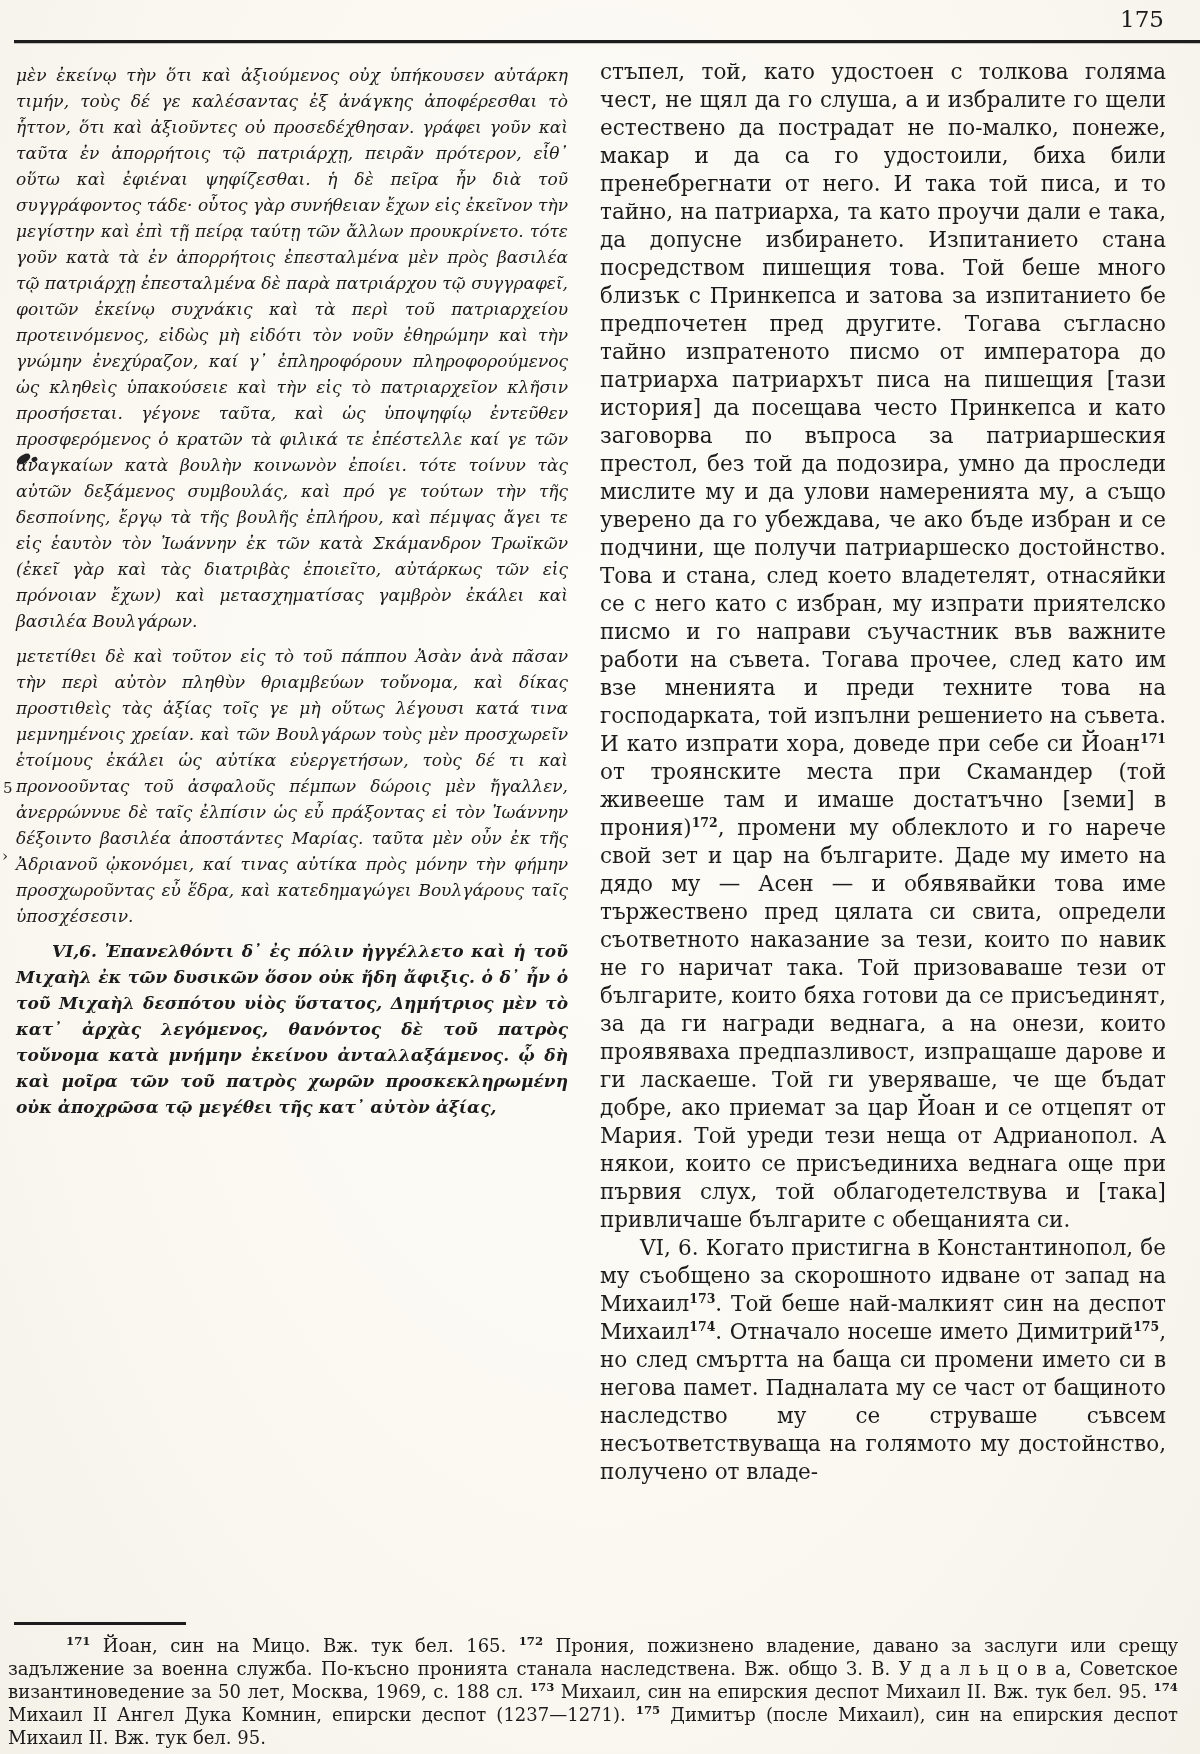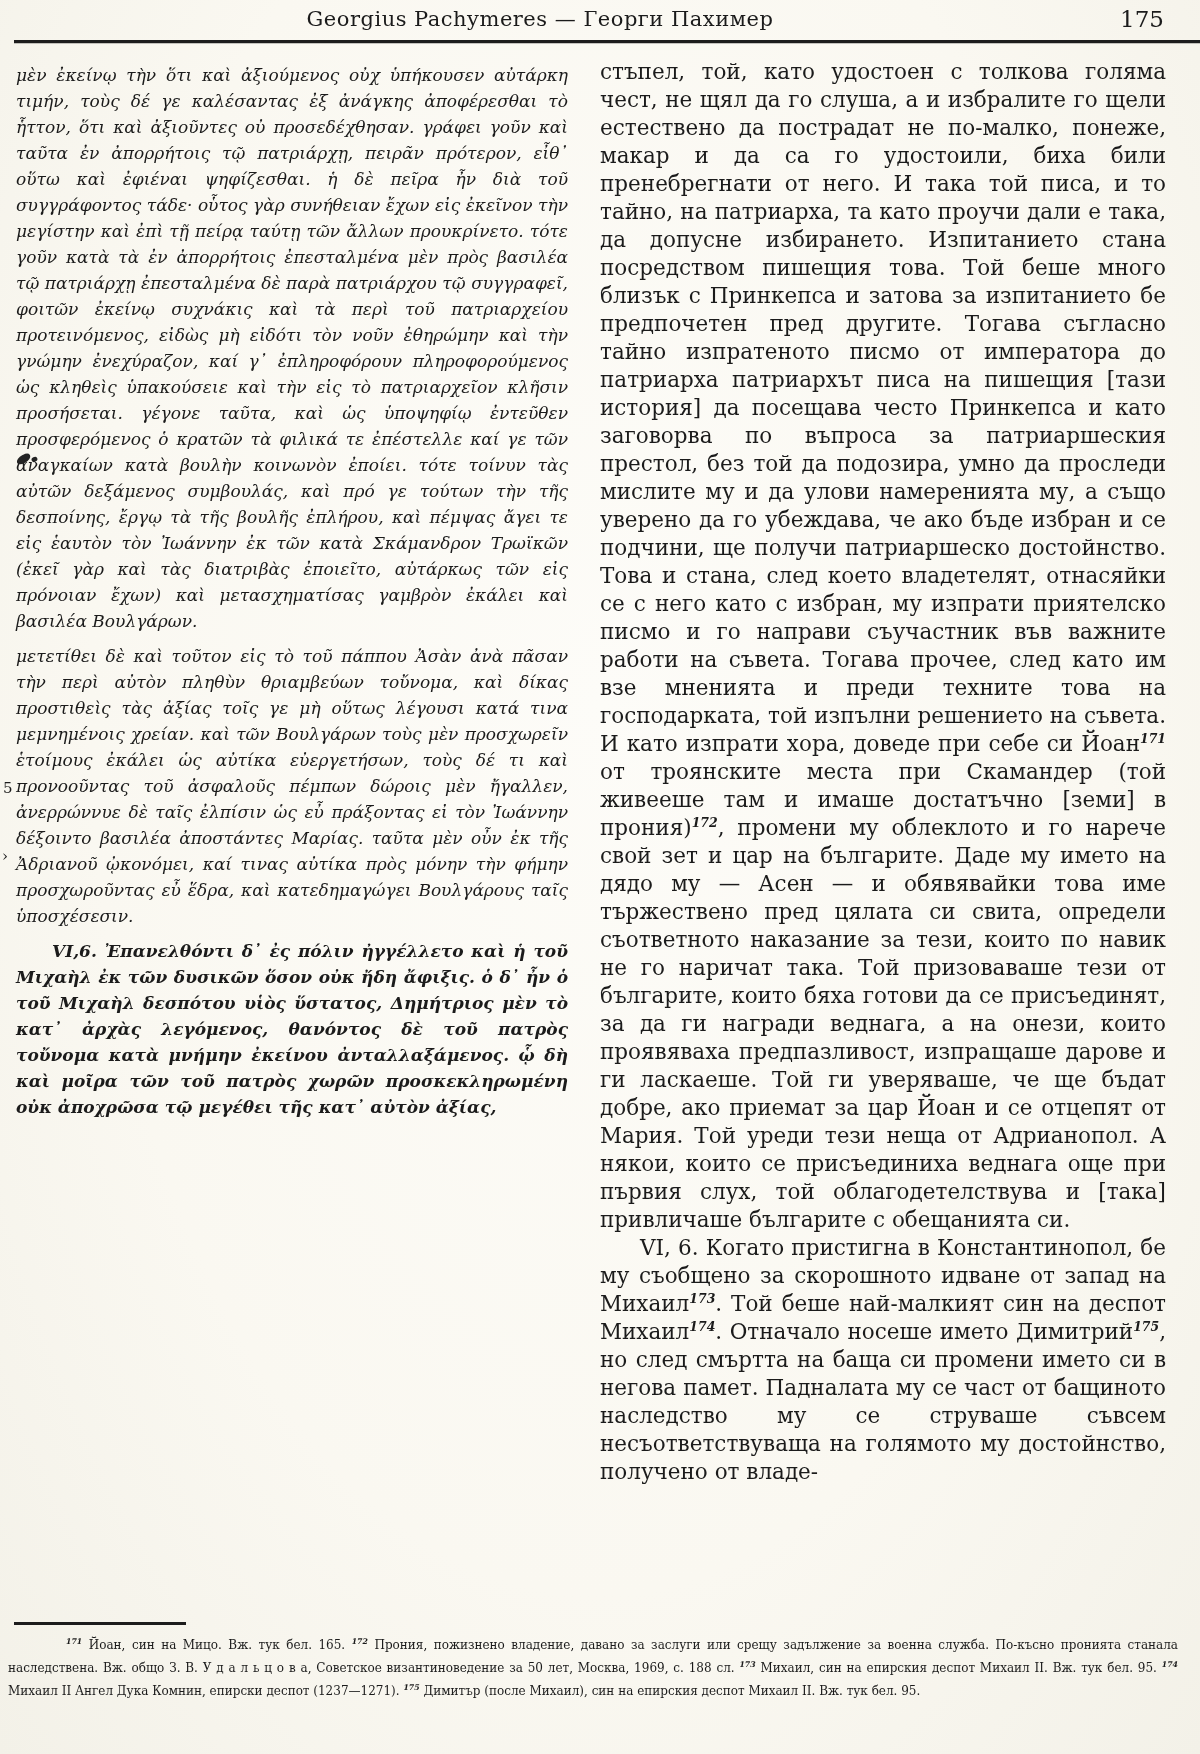--- a/index.html
+++ b/index.html
@@ -92,49 +92,47 @@
   }
   .bul-col p { margin: 0; }
   .b-indent { text-indent: 40px; }
 
   sup {
     font-size: 0.58em;
     font-weight: 700;
     line-height: 0;
     vertical-align: super;
     letter-spacing: 0;
-    font-style: italic;
   }
 
   
   .footnotes {
     position: absolute;
     top: 1622px; left: 8px;
     width: 1170px;
   }
   .fn-rule {
     width: 172px; height: 3px;
     margin: 0 0 9px 6px;
     background: #1c1c1c;
   }
   .fn-text {
     margin: 0;
-    font-size: 12px;
+    font-size: 18px;
     line-height: 23px;
     text-align: justify;
     text-indent: 58px;
   }
   .fn-text sup { font-size: 0.65em; }
 </style>
 </head>
 <body>
 
 <div class="page">
 
-  <div class="running-title">Georgius Pachymeres — Георги Пахимер</div>
 
   <div class="page-number">175</div>
 
   <div class="header-rule"></div>
 
   <section class="greek-col">
     <p>μὲν ἐκείνῳ τὴν ὅτι καὶ ἀξιούμενος οὐχ ὑπήκουσεν αὐτάρκη τιμήν, τοὺς δέ γε καλέσαντας ἐξ ἀνάγκης ἀποφέρεσθαι τὸ ἧττον, ὅτι καὶ ἀξιοῦντες οὐ προσεδέχθησαν. γράφει γοῦν καὶ ταῦτα ἐν ἀπορρήτοις τῷ πατριάρχῃ, πειρᾶν πρότερον, εἶθ᾽ οὕτω καὶ ἐφιέναι ψηφίζεσθαι. ἡ δὲ πεῖρα ἦν διὰ τοῦ συγγράφοντος τάδε· οὗτος γὰρ συνήθειαν ἔχων εἰς ἐκεῖνον τὴν μεγίστην καὶ ἐπὶ τῇ πείρᾳ ταύτῃ τῶν ἄλλων προυκρίνετο. τότε γοῦν κατὰ τὰ ἐν ἀπορρήτοις ἐπεσταλμένα μὲν πρὸς βασιλέα τῷ πατριάρχῃ ἐπεσταλμένα δὲ παρὰ πατριάρχου τῷ συγγραφεῖ, φοιτῶν ἐκείνῳ συχνάκις καὶ τὰ περὶ τοῦ πατριαρχείου προτεινόμενος, εἰδὼς μὴ εἰδότι τὸν νοῦν ἐθηρώμην καὶ τὴν γνώμην ἐνεχύραζον, καί γ᾽ ἐπληροφόρουν πληροφορούμενος ὡς κληθεὶς ὑπακούσειε καὶ τὴν εἰς τὸ πατριαρχεῖον κλῆσιν προσήσεται. γέγονε ταῦτα, καὶ ὡς ὑποψηφίῳ ἐντεῦθεν προσφερόμενος ὁ κρατῶν τὰ φιλικά τε ἐπέστελλε καί γε τῶν ἀναγκαίων κατὰ βουλὴν κοινωνὸν ἐποίει. τότε τοίνυν τὰς αὐτῶν δεξάμενος συμβουλάς, καὶ πρό γε τούτων τὴν τῆς δεσποίνης, ἔργῳ τὰ τῆς βουλῆς ἐπλήρου, καὶ πέμψας ἄγει τε εἰς ἑαυτὸν τὸν Ἰωάννην ἐκ τῶν κατὰ Σκάμανδρον Τρωϊκῶν (ἐκεῖ γὰρ καὶ τὰς διατριβὰς ἐποιεῖτο, αὐτάρκως τῶν εἰς πρόνοιαν ἔχων) καὶ μετασχηματίσας γαμβρὸν ἐκάλει καὶ βασιλέα Βουλγάρων.</p>
     <p class="g-gap">μετετίθει δὲ καὶ τοῦτον εἰς τὸ τοῦ πάππου Ἀσὰν ἀνὰ πᾶσαν τὴν περὶ αὐτὸν πληθὺν θριαμβεύων τοὔνομα, καὶ δίκας προστιθεὶς τὰς ἀξίας τοῖς γε μὴ οὕτως λέγουσι κατά τινα μεμνημένοις χρείαν. καὶ τῶν Βουλγάρων τοὺς μὲν προσχωρεῖν ἑτοίμους ἐκάλει ὡς αὐτίκα εὐεργετήσων, τοὺς δέ τι καὶ προνοοῦντας τοῦ ἀσφαλοῦς πέμπων δώροις μὲν ἤγαλλεν, ἀνερρώννυε δὲ ταῖς ἐλπίσιν ὡς εὖ πράξοντας εἰ τὸν Ἰωάννην δέξοιντο βασιλέα ἀποστάντες Μαρίας. ταῦτα μὲν οὖν ἐκ τῆς Ἀδριανοῦ ᾠκονόμει, καί τινας αὐτίκα πρὸς μόνην τὴν φήμην προσχωροῦντας εὖ ἕδρα, καὶ κατεδημαγώγει Βουλγάρους ταῖς ὑποσχέσεσιν.</p>
     <p class="g-gap g-indent">VI,6. Ἐπανελθόντι δ᾽ ἐς πόλιν ἠγγέλλετο καὶ ἡ τοῦ Μιχαὴλ ἐκ τῶν δυσικῶν ὅσον οὐκ ἤδη ἄφιξις. ὁ δ᾽ ἦν ὁ τοῦ Μιχαὴλ δεσπότου υἱὸς ὕστατος, Δημήτριος μὲν τὸ κατ᾽ ἀρχὰς λεγόμενος, θανόντος δὲ τοῦ πατρὸς τοὔνομα κατὰ μνήμην ἐκείνου ἀνταλλαξάμενος. ᾧ δὴ καὶ μοῖρα τῶν τοῦ πατρὸς χωρῶν προσκεκληρωμένη οὐκ ἀποχρῶσα τῷ μεγέθει τῆς κατ᾽ αὐτὸν ἀξίας,</p>
 

